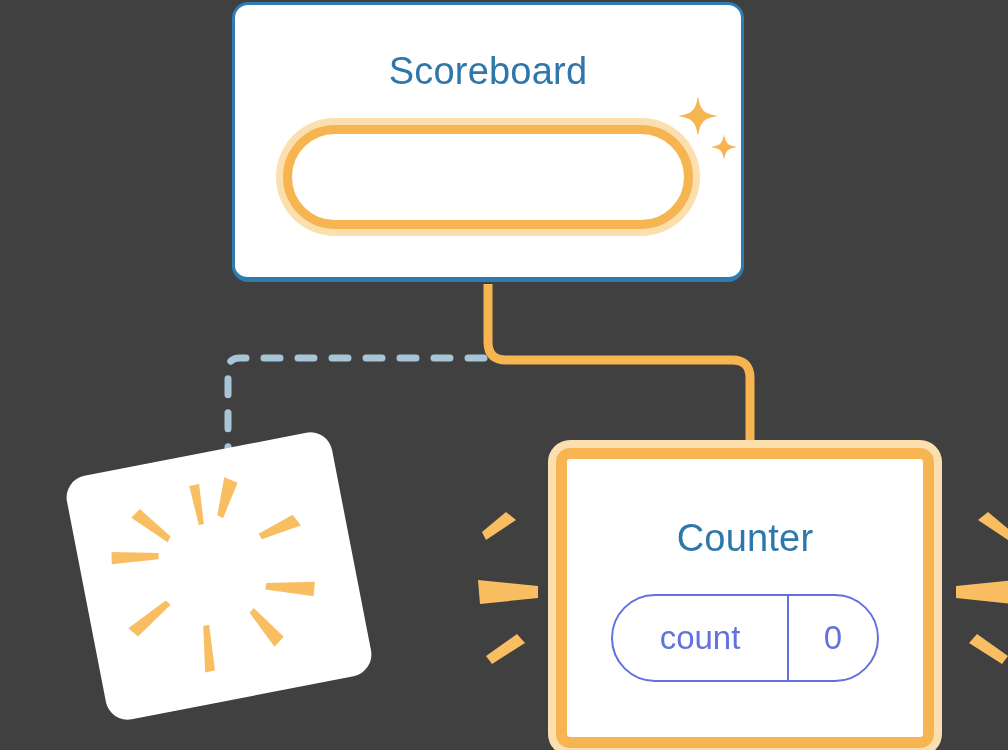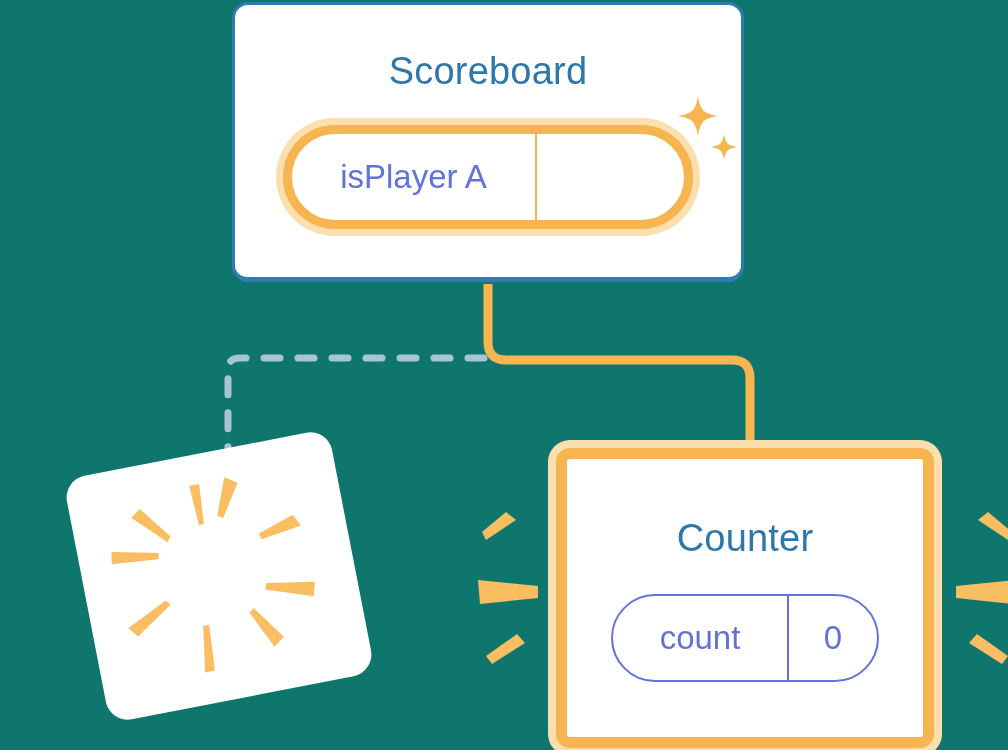--- a/index.html
+++ b/index.html
@@ -4,21 +4,21 @@
 <style>
   * { box-sizing: border-box; margin: 0; padding: 0; }
   html, body {
     width: 1008px; height: 750px;
     overflow: hidden;
     font-family: "Liberation Sans", sans-serif;
   }
   #stage {
     position: relative;
     width: 1008px; height: 750px;
-    background: #0f766e;
+    background: #404040;
   }
 
   
   #connectors {
     position: absolute;
     left: 0; top: 0;
     width: 1008px; height: 750px;
     z-index: 1;
   }
 
@@ -159,21 +159,20 @@
   <svg id="connectors" viewBox="0 0 1008 750" width="1008" height="750">
 
     <path d="M 484 358 L 240 358 Q 228 358 228 370 L 228 470" fill="none" stroke="#a8c5d8" stroke-width="7" stroke-linecap="round" stroke-dasharray="16 18"></path>
 
     <path d="M 488 284 L 488 342 Q 488 360 506 360 L 732 360 Q 750 360 750 378 L 750 470" fill="none" stroke="#f7b551" stroke-width="9" stroke-linecap="butt"></path>
   </svg>
 
   <div class="card" id="scoreboard-card">
     <div class="card-title">Scoreboard</div>
     <div class="pill" id="scoreboard-pill">
-      <div class="pill-key">isPlayer A</div>
     </div>
   </div>
 
   <svg class="burst-svg" id="sparkles" viewBox="0 0 80 84" width="80" height="84">
     <path d="M26 4 C28.5 18.5 31.5 21.5 46 24 C31.5 26.5 28.5 29.5 26 44 C23.5 29.5 20.5 26.5 6 24 C20.5 21.5 23.5 18.5 26 4 Z" fill="#f7b551"></path>
     <path d="M52 42 C53.6 51.4 55.6 53.4 65 55 C55.6 56.6 53.6 58.6 52 68 C50.4 58.6 48.4 56.6 39 55 C48.4 53.4 50.4 51.4 52 42 Z" fill="#f7b551"></path>
   </svg>
 
   <div class="card" id="blank-card"></div>
 

